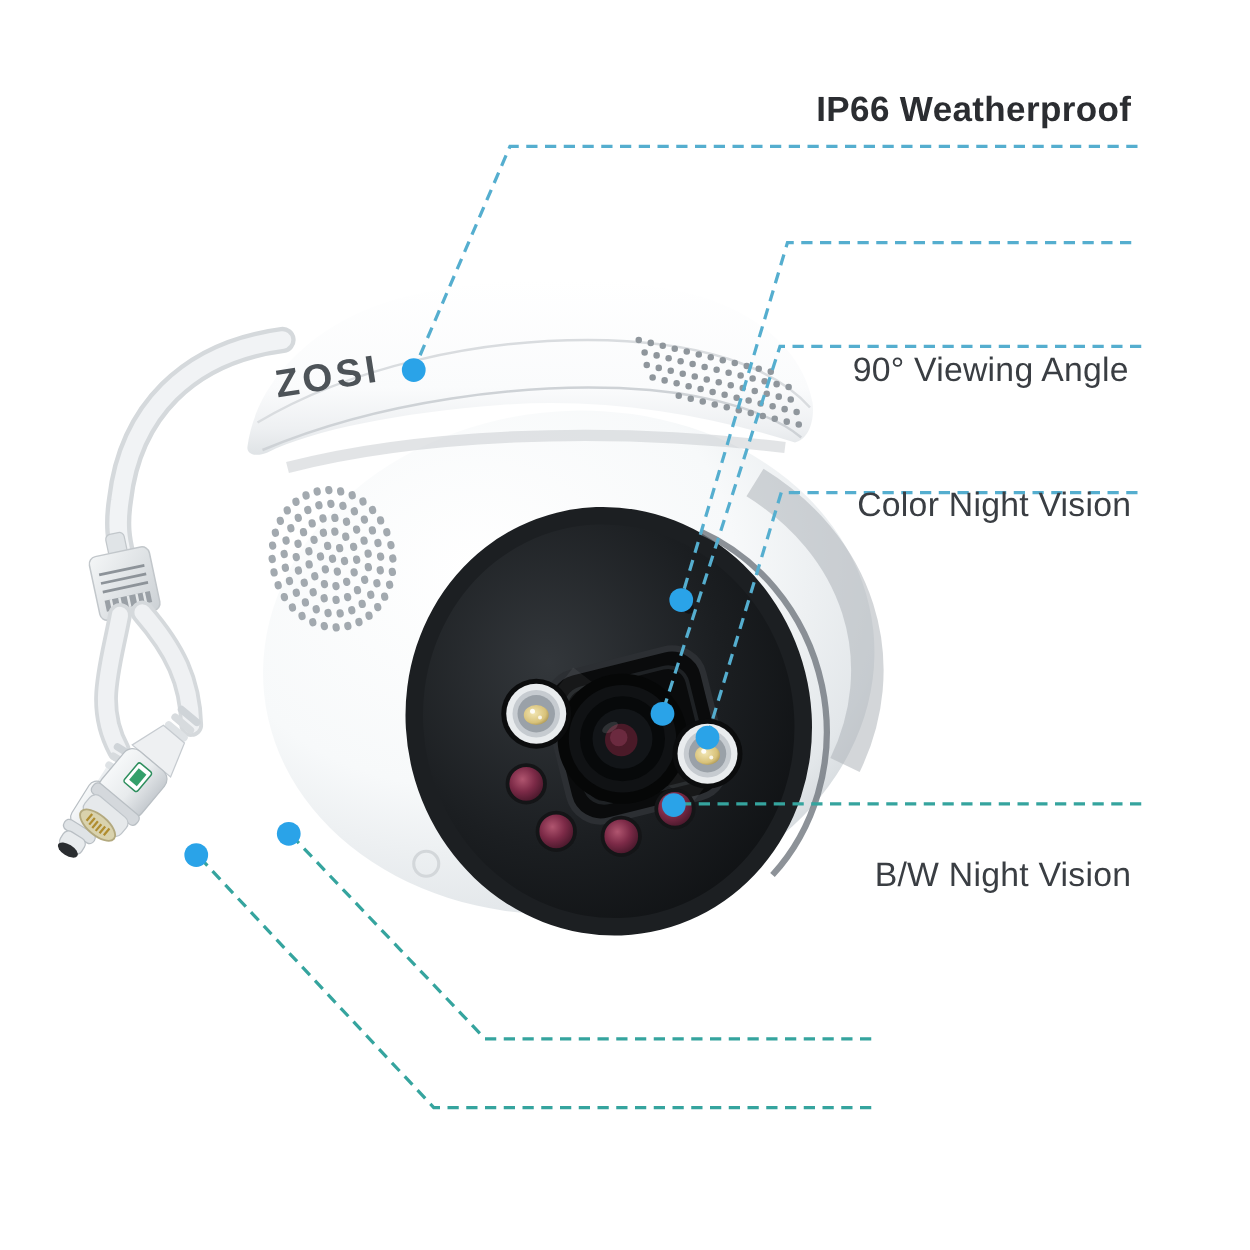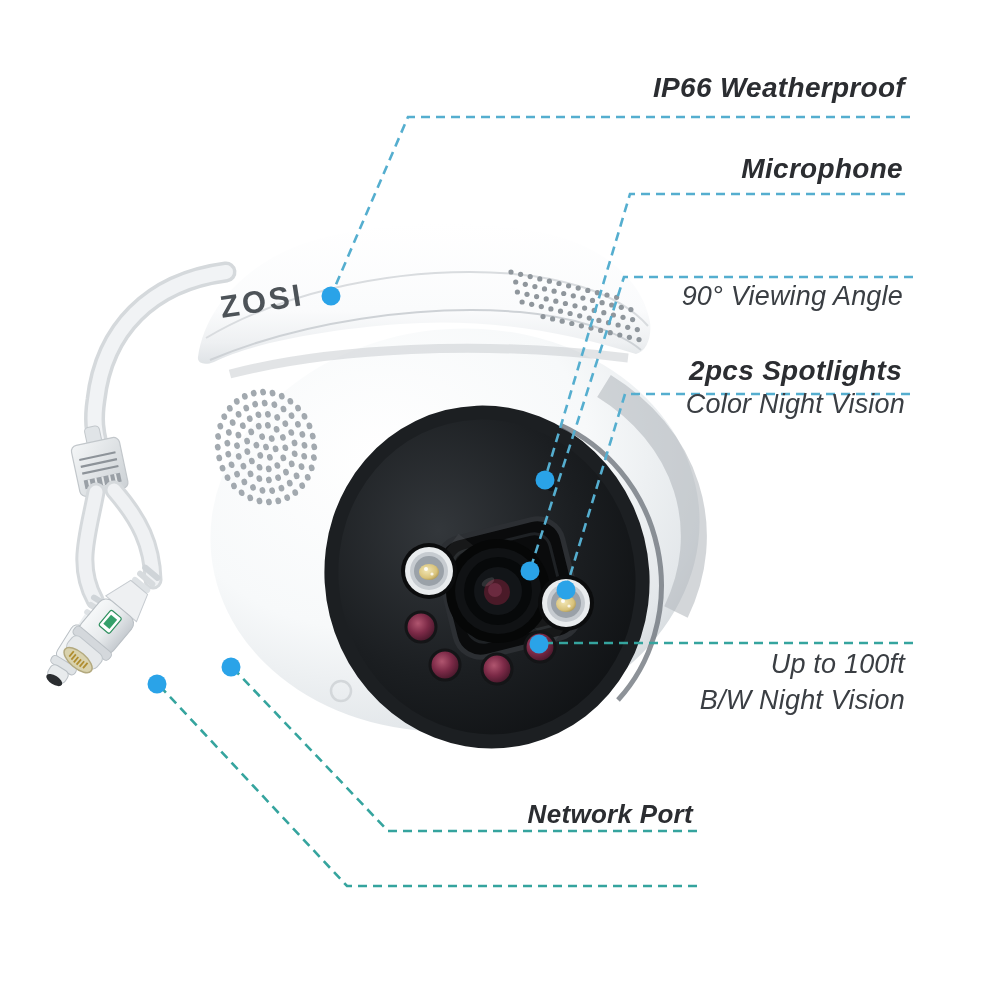--- a/index.html
+++ b/index.html
@@ -1,21 +1,21 @@
 <!DOCTYPE html>
 <html><head>
 <meta charset="utf-8">
 <style>
   html,body{margin:0;padding:0;background:#ffffff;}
   .canvas{
     position:relative;width:1000px;height:1000px;overflow:hidden;background:#ffffff;
     font-family:"Liberation Sans", sans-serif;
   }
   .layer{position:absolute;left:0;top:0;width:1000px;height:1000px;}
-  .labels{z-index:2;pointer-events:none;font-style:italic;}
+  .labels{z-index:2;pointer-events:none;}
   .feat-title{
     position:absolute;white-space:nowrap;font-weight:700;font-size:28px;
     color:#2b2d31;letter-spacing:.3px;
   }
   .feat-sub{
     position:absolute;white-space:nowrap;font-weight:400;font-size:27px;
     color:#3a3e43;letter-spacing:.2px;
   }
   .port-title{font-size:26px;}
   svg{display:block;}
@@ -367,26 +367,22 @@
       <circle cx="566" cy="590" r="9.5" fill="#2aa3e8"></circle>
       <circle cx="539" cy="644" r="9.5" fill="#2aa3e8"></circle>
       <circle cx="231" cy="667" r="9.5" fill="#2aa3e8"></circle>
       <circle cx="157" cy="684" r="9.5" fill="#2aa3e8"></circle>
     </g>
   </svg>
 
   <div class="layer labels">
     <div class="feat-title" style="right:95px;top:72px">IP66 Weatherproof</div>
 
-    <div class="feat-title" style="right:97px;top:153px">Microphone</div>
 
     <div class="feat-sub" style="right:97px;top:281px">90° Viewing Angle</div>
 
-    <div class="feat-title" style="right:98px;top:355px">2pcs Spotlights</div>
     <div class="feat-sub" style="right:95px;top:389px">Color Night Vision</div>
 
-    <div class="feat-sub" style="right:95px;top:649px">Up to 100ft</div>
     <div class="feat-sub" style="right:95px;top:685px">B/W Night Vision</div>
 
-    <div class="feat-title port-title" style="right:307px;top:799px">Network Port</div>
 
   </div>
 </div>
 
 </body></html>

